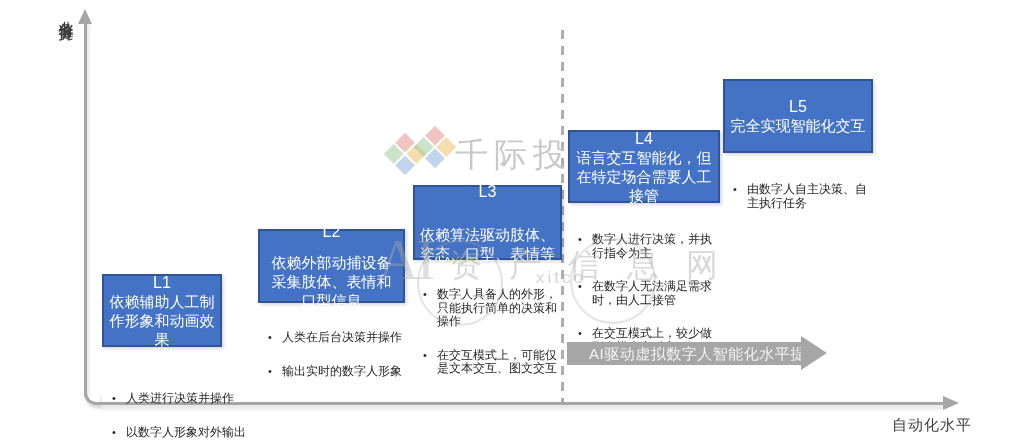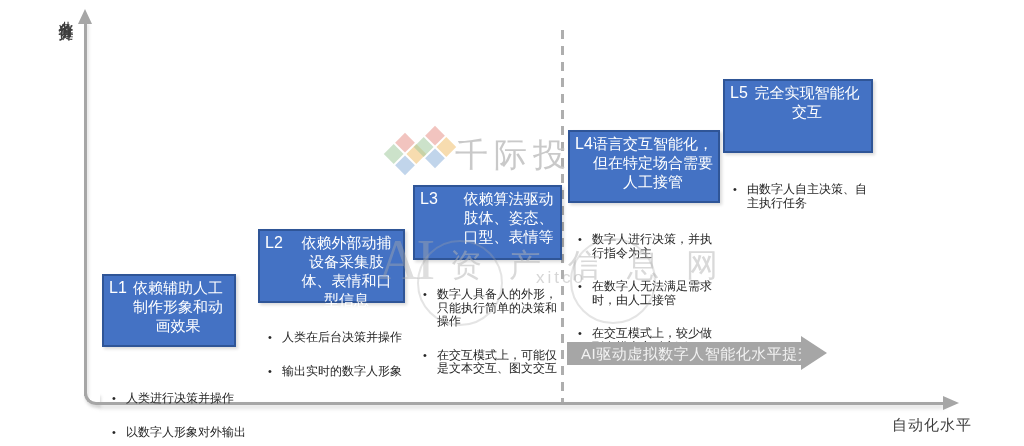--- a/index.html
+++ b/index.html
@@ -22,41 +22,41 @@
           border-top:7px solid transparent;border-bottom:7px solid transparent;
           border-left:16px solid var(--axis,#a6a6a6);}
   .ylabel{position:absolute;left:56px;top:9px;writing-mode:vertical-rl;text-orientation:upright;
           font-size:15px;color:#3d3d3d;letter-spacing:1px;}
   .xlabel{position:absolute;left:863px;top:416px;font-size:15px;color:#3d3d3d;letter-spacing:1px;margin-left:29px;}
   .dashed{position:absolute;left:561px;top:30px;width:3px;height:372px;
           background:repeating-linear-gradient(180deg,#aeaeae 0 9px,transparent 9px 16px);}
   
   .box{position:absolute;box-sizing:border-box;background:var(--box_fill,#4472C4);
        border:2px solid var(--box_border,#2F5597);color:#fff;
-       display:flex;flex-direction:row;justify-content:center;
+       display:flex;flex-direction:column;justify-content:center;
        padding:2px 5px;box-shadow:2px 2px 3px rgba(0,0,0,0.15);z-index:2;}
   .box .lvl{text-align:center;font-size:16px;line-height:19px;}
   .box .ttl{font-size:15px;line-height:19px;text-align:center;}
-  .p1{left:102px;top:274px;width:134px;height:73px;}
+  .p1{left:102px;top:274px;width:120px;height:73px;}
   .p2{left:258px;top:229px;width:147px;height:74px;gap:12px;}
   .p3{left:413px;top:185px;width:149px;height:75px;gap:24px;}
   .p4{left:568px;top:130px;width:152px;height:73px;}
   .p5{left:723px;top:79px;width:150px;height:74px;}
   
   .bullets{position:absolute;width:152px;font-size:12px;line-height:13.5px;color:#262626;z-index:2;}
   .bullet{position:relative;padding-left:22px;margin-top:20px;}
   .bullet::before{content:"•";position:absolute;left:8px;top:0;font-size:11px;color:#262626;}
   .b1{left:104px;top:372px;}
   .b2{left:260px;top:311px;}
   .b3{left:415px;top:268px;}
   .b4{left:570px;top:213px;}
   .b5{left:725px;top:163px;}
   
   .banner{position:absolute;left:567px;top:342px;width:234px;height:23px;background:var(--banner,#a6a6a6);
-          color:#f2f2f2;font-size:15px;line-height:23px;padding-left:14px;box-sizing:border-box;
+          color:#f2f2f2;font-size:15px;line-height:23px;padding-left:22px;box-sizing:border-box;
           letter-spacing:0.5px;white-space:nowrap;z-index:3;}
   .bannerhead{position:absolute;left:801px;top:336px;width:0;height:0;z-index:3;
           border-top:17px solid transparent;border-bottom:17px solid transparent;
           border-left:26px solid var(--banner,#a6a6a6);}
   
   .wm{position:absolute;z-index:5;pointer-events:none;}
   .wm-brand{left:455px;top:133px;font-size:33px;color:rgba(195,195,195,0.9);letter-spacing:6px;white-space:nowrap;}
   .wm-ai{left:378px;top:218px;font-family:"Liberation Serif","DejaVu Serif",serif;
          font-size:56px;line-height:84px;color:rgba(172,172,172,0.4);letter-spacing:-2px;}
   .wm-site{left:450px;top:244px;font-size:32px;color:rgba(180,180,180,0.5);letter-spacing:27px;white-space:nowrap;}

